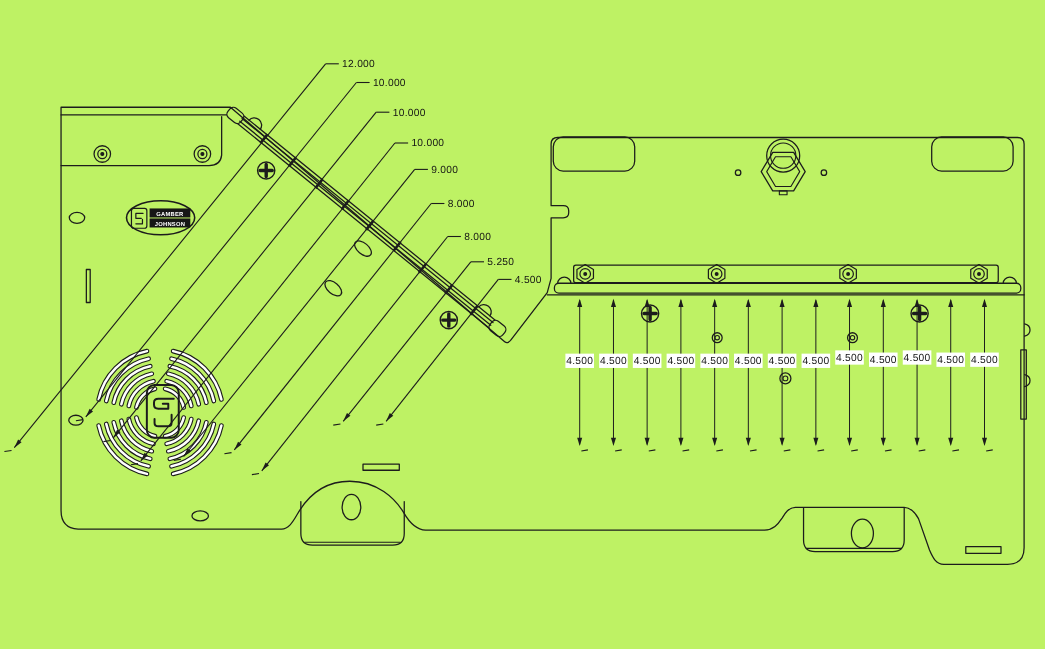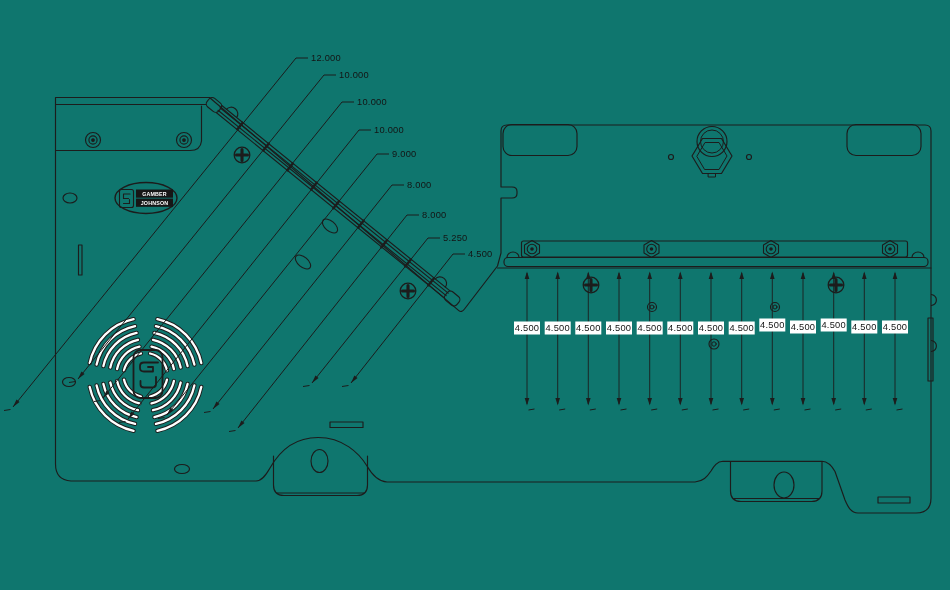--- a/index.html
+++ b/index.html
@@ -1,16 +1,16 @@
 <!DOCTYPE html>
 <html><head>
 <meta charset="utf-8">
 <style>
   html,body{margin:0;padding:0;background:#fff;}
-  #canvas{position:relative;width:950px;height:590px;background:#0f766e;overflow:hidden;
+  #canvas{position:relative;width:950px;height:590px;background:#bef264;overflow:hidden;
           font-family:"Liberation Sans",sans-serif;}
   svg{position:absolute;left:0;top:0;}
   text{fill:#141414;letter-spacing:.25px;}
   .dimtxt{font-size:9.3px;}
   .brandtxt{font-size:5.3px;font-weight:bold;fill:#fff;letter-spacing:.2px;}
 </style>
 </head>
 <body>
 
 <div id="canvas">

